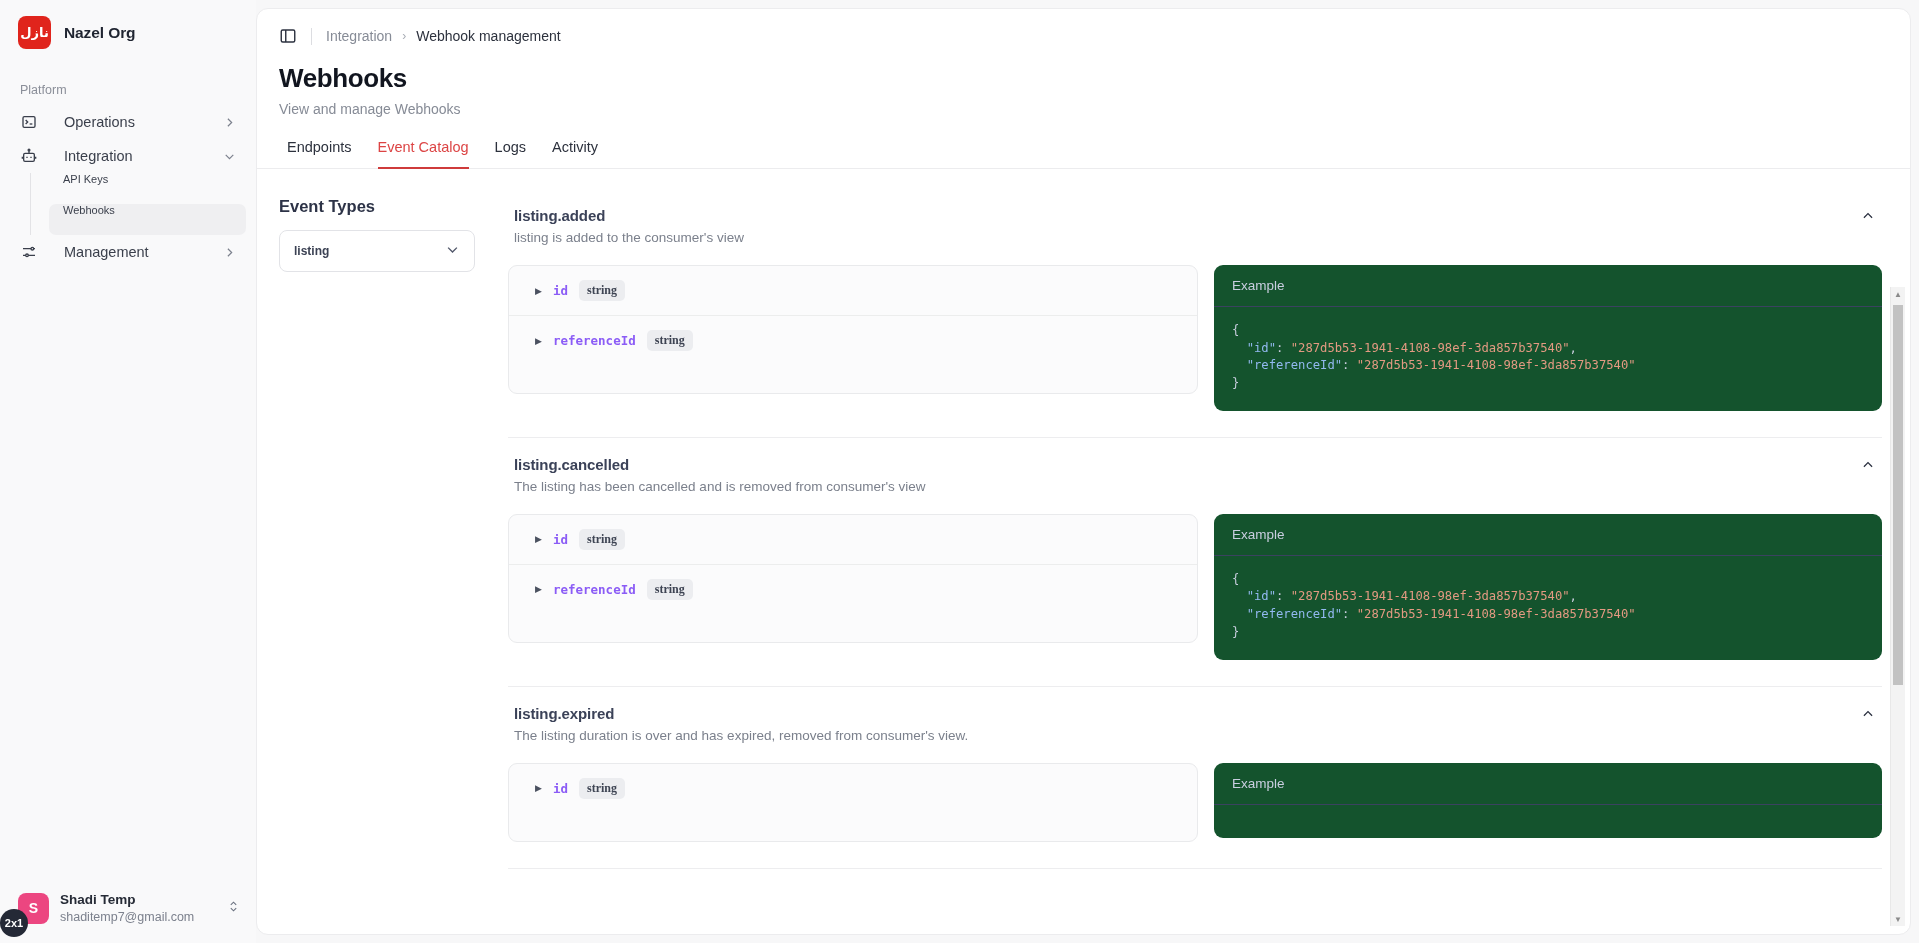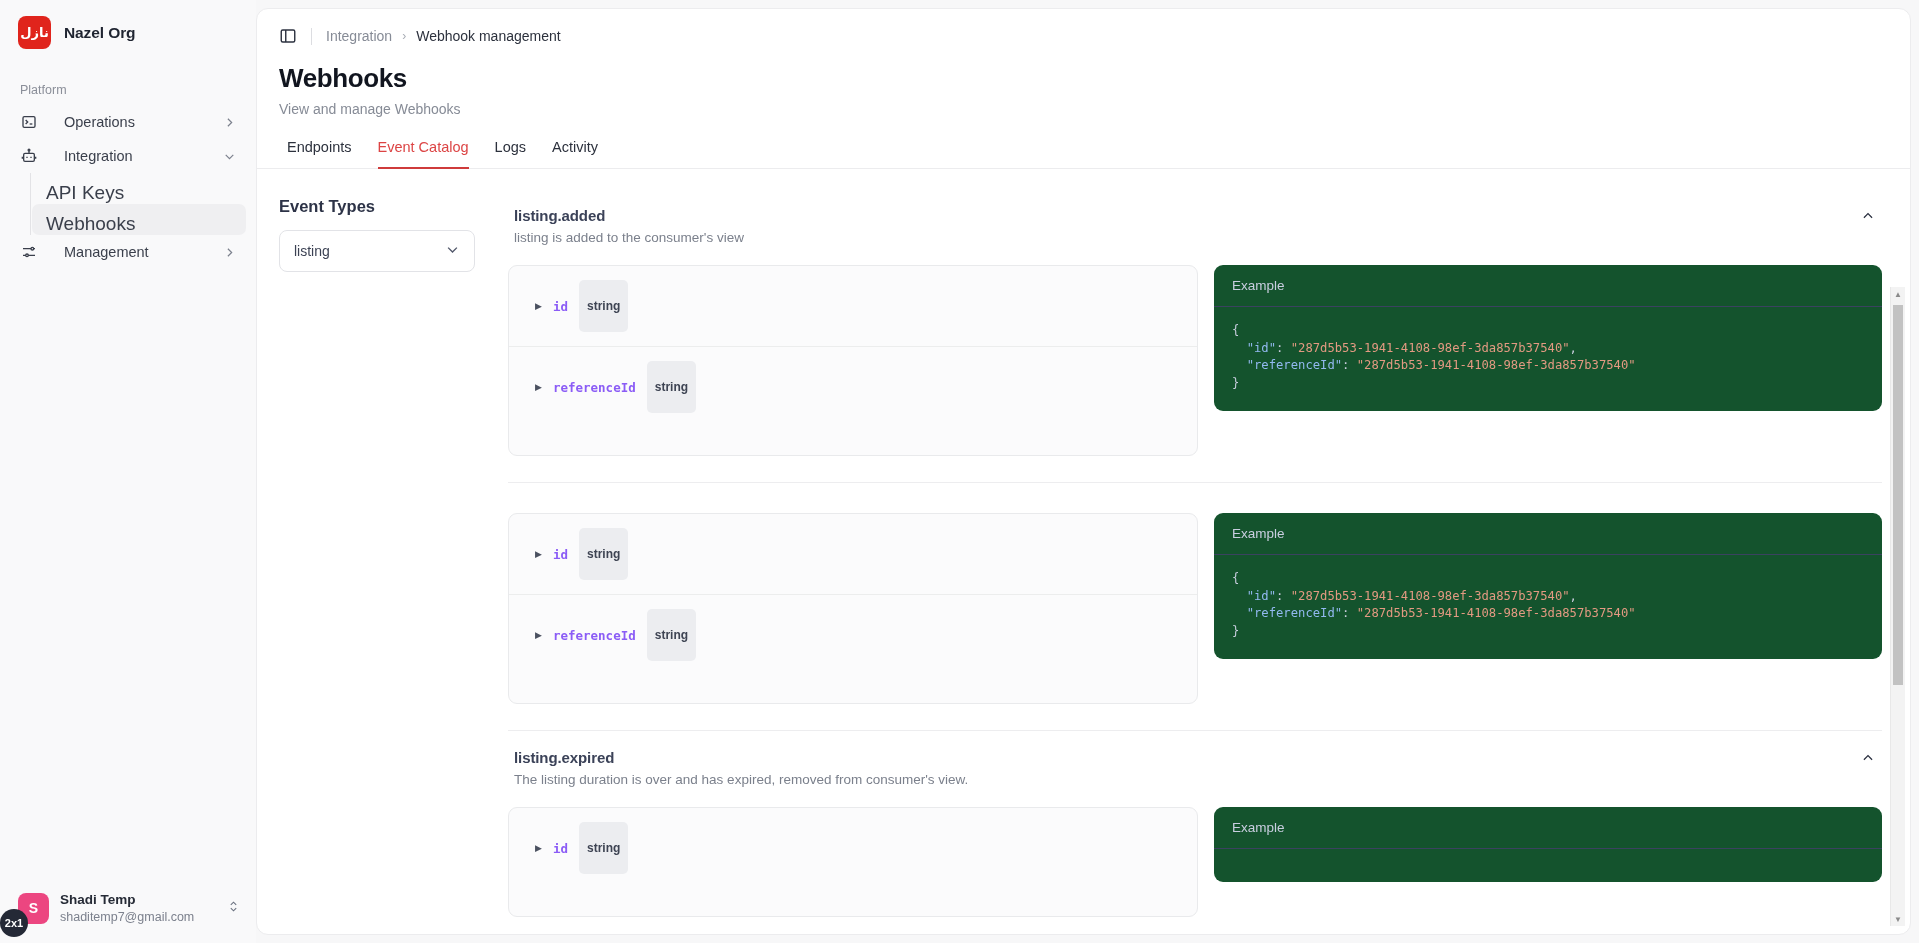--- a/index.html
+++ b/index.html
@@ -35,23 +35,23 @@
     display: flex; align-items: center; gap: 27px;
     height: 34px; padding: 0 10px; border-radius: 7px;
     color: #3a3f4b; font-size: 14.5px; cursor: pointer;
     position: relative;
   }
   .nav-item .nav-ico { width: 17px; height: 17px; flex: 0 0 17px; display: flex; align-items: center; justify-content: center; color: #3a3f4b; }
   .nav-item .nav-txt { flex: 1; }
   .nav-item .chev { width: 14px; height: 14px; color: #7c818d; display: flex; align-items: center; justify-content: center; }
   .subnav { margin-left: 20px; border-left: 1px solid #e3e3e6; padding-left: 0; }
   .subnav-item {
-    height: 31px; display: flex; align-items: flex-end;
-    padding: 0 10px 0 14px; margin-left: 1px;
-    font-size: 19px; color: #3a3f4b; border-radius: 7px; cursor: pointer;
+    height: 31px; display: flex; align-items: flex-start;
+    padding: 0 10px 0 14px; margin-left: 18px;
+    font-size: 11px; color: #3a3f4b; border-radius: 7px; cursor: pointer;
   }
   .subnav-item.active { background: #efeff1; }
 
   .user-box {
     margin-top: auto; display: flex; align-items: center; gap: 11px;
     padding: 10px 12px 18px 18px; cursor: pointer;
   }
   .avatar {
     width: 31px; height: 31px; border-radius: 8px; background: #ec4680;
     color: #fff; font-size: 14px; font-weight: 600;
@@ -98,21 +98,21 @@
   .tab.active { color: #dc4444; border-bottom-color: #cf3b3b; font-weight: 400; }
 
   .body-wrap { flex: 1; display: flex; min-height: 0; position: relative; }
   .left-col { width: 245px; flex: 0 0 245px; padding: 28px 0 0 22px; }
   .evt-types-title { font-size: 16.5px; font-weight: 700; color: #2d3347; margin-bottom: 14px; }
   .select-box {
     width: 196px; height: 42px; border: 1px solid #e2e3e7; border-radius: 8px;
     display: flex; align-items: center; justify-content: space-between;
     padding: 0 14px; background: #fff; cursor: pointer;
   }
-  .select-val { font-size: 14px; color: #3c4254; font-weight: 400; }
+  .select-val { font-size: 12px; color: #3c4254; font-weight: 700; }
   .select-chev { color: #51576a; font-size: 13px; }
 
   .right-col { flex: 1; min-width: 0; padding: 0 28px 0 6px; position: relative; }
   .scroll-area { height: 100%; overflow: hidden; padding-top: 20px; }
 
   .event-section { border-bottom: 1px solid #ededef; padding: 10px 0 26px 0; }
   .event-head { display: flex; align-items: flex-start; gap: 22px; padding: 8px 6px 0 6px; cursor: pointer; }
   .event-head-txt { flex: 1; }
   .event-name { font-size: 15px; font-weight: 700; color: #3b4258; letter-spacing: -0.1px; }
   .event-desc { font-size: 13.5px; color: #7b808c; margin-top: 6px; }
@@ -126,22 +126,22 @@
   }
   .schema-row {
     display: flex; align-items: center; gap: 11px;
     padding: 14px 16px 14px 26px; font-size: 13.5px;
   }
   .schema-row + .schema-row { border-top: 1px solid #eceded; }
   .tri { color: #4b5160; font-size: 9px; }
   .fname { color: #8b5cf6; font-weight: 700; font-family: "DejaVu Sans Mono", monospace; font-size: 12.5px; }
   .ftype {
     background: #ecedf0; color: #3e4453; border-radius: 5px;
-    padding: 19px 8px; font-size: 12px;
-    font-family: Liberation Sans, sans-serif; font-weight: 700;
+    padding: 3px 8px; font-size: 12px;
+    font-family: Liberation Serif, serif; font-weight: 700;
   }
   .schema-pad { height: 28px; }
 
   .example-card { flex: 1; min-width: 0; background: #14532d; border-radius: 9px; overflow: hidden; }
   .example-head {
     padding: 13px 18px; font-size: 13.5px; color: #c9cee0;
     border-bottom: 1px solid #3b4260;
   }
   .example-body {
     padding: 15px 18px 18px 18px;
@@ -330,20 +330,31 @@
                 <div class="example-head">Example</div>
                 <div class="example-body"><span class="jb">{</span>
   <span class="jk">"id"</span><span class="jp">: </span><span class="jv">"287d5b53-1941-4108-98ef-3da857b37540"</span><span class="jp">,</span>
   <span class="jk">"referenceId"</span><span class="jp">: </span><span class="jv">"287d5b53-1941-4108-98ef-3da857b37540"</span>
 <span class="jb">}</span></div>
               </div>
             </div>
           </section>
 
           <section class="event-section">
+            <div class="event-head">
+              <div class="event-head-txt">
+                <div class="event-name">listing.cancelled</div>
+                <div class="event-desc">The listing has been cancelled and is removed from consumer's view</div>
+              </div>
+              <span class="event-collapse">
+                <svg width="14" height="14" viewBox="0 0 24 24" fill="none" stroke="currentColor" stroke-width="2.2">
+                    <path d="M5 15l7-7 7 7"></path>
+                  </svg>
+              </span>
+            </div>
             <div class="event-body">
               <div class="schema-card">
                 <div class="schema-row">
                   <span class="tri">▶</span>
                   <span class="fname">id</span>
                   <span class="ftype">string</span>
                 </div>
                 <div class="schema-row">
                   <span class="tri">▶</span>
                   <span class="fname">referenceId</span>

